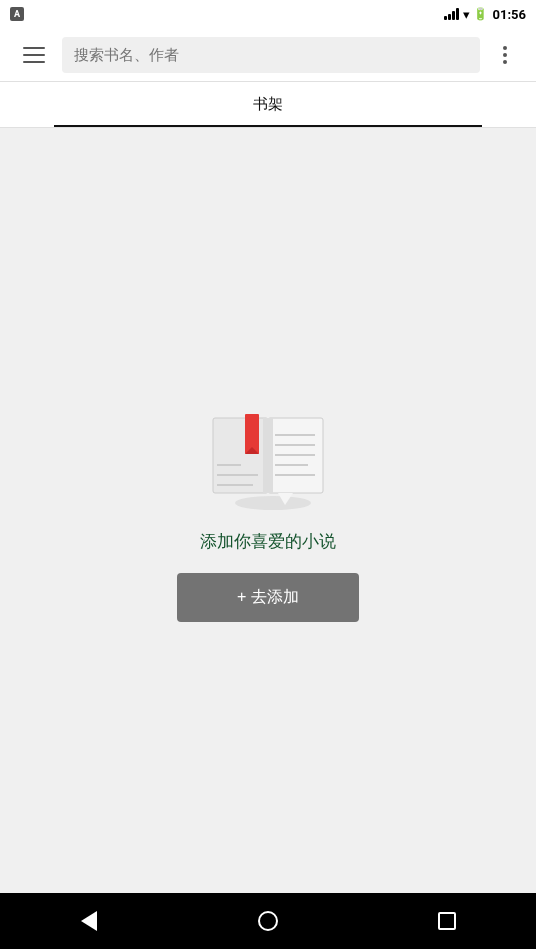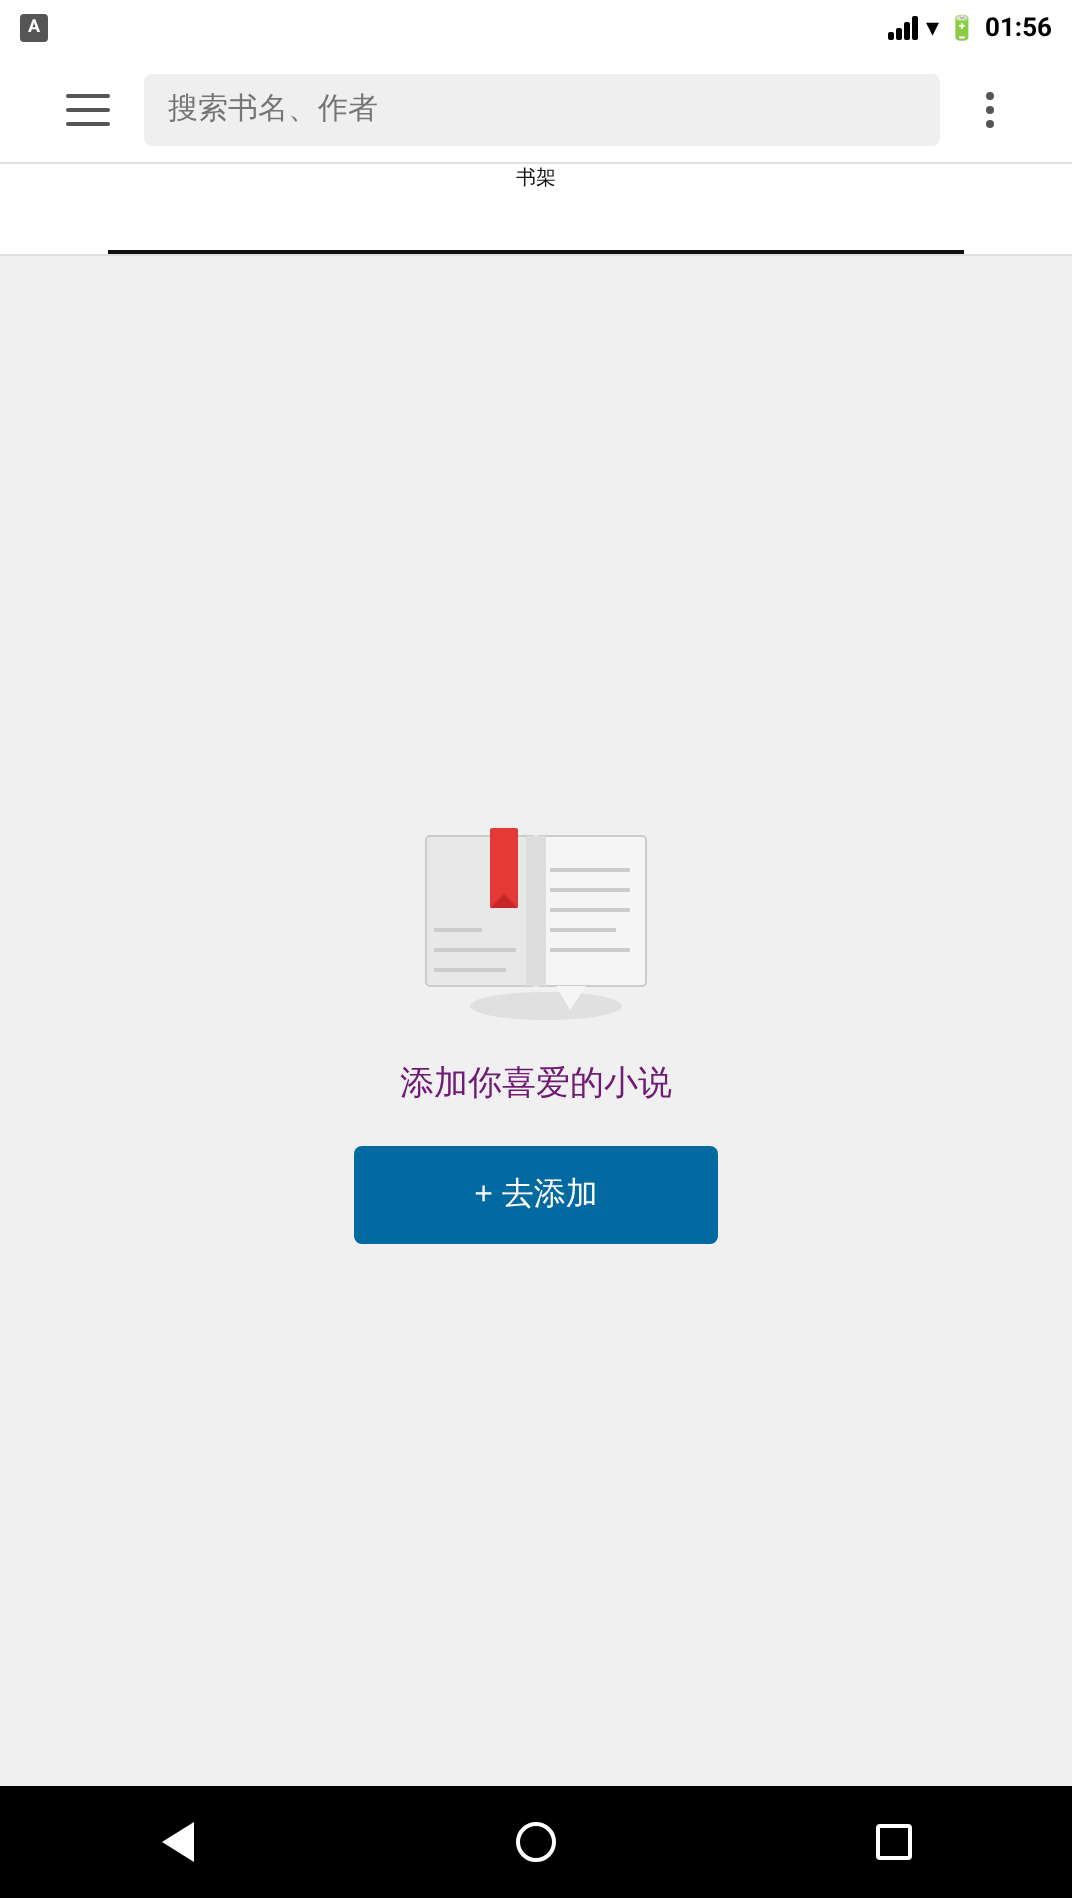--- a/index.html
+++ b/index.html
@@ -47,21 +47,21 @@
       color: #000;
     }
 
     
     .top-bar {
       width: 100%;
       height: 54px;
       background: #fff;
       display: flex;
       align-items: center;
-      padding: 0 26px;
+      padding: 0 16px;
       gap: 10px;
       border-bottom: 1px solid #e0e0e0;
     }
 
     .menu-btn {
       width: 36px;
       height: 36px;
       display: flex;
       flex-direction: column;
       justify-content: center;
@@ -112,22 +112,23 @@
       width: 100%;
       height: 46px;
       background: #fff;
       display: flex;
       border-bottom: 1px solid #e0e0e0;
     }
 
     .tab {
       flex: 1;
       display: flex;
-      justify-content: center;
-      font-size: 10px;
+      align-items: center;
+      justify-content: center;
+      font-size: 15px;
       color: #555;
       cursor: pointer;
       position: relative;
     }
 
     .tab.active {
       color: #111;
       font-weight: 500;
     }
 
@@ -161,27 +162,27 @@
     }
 
     .book-svg {
       width: 130px;
       height: 110px;
     }
 
     
     .empty-text {
       font-size: 17px;
-      color: #701a75;
+      color: #14532d;
       text-align: left;
     }
 
     
     .add-btn {
-      background: #0369a1;
+      background: #737373;
       color: #fff;
       border: none;
       border-radius: 4px;
       padding: 14px 60px;
       font-size: 16px;
       cursor: pointer;
       display: flex;
       align-items: center;
       gap: 6px;
       text-align: center;

